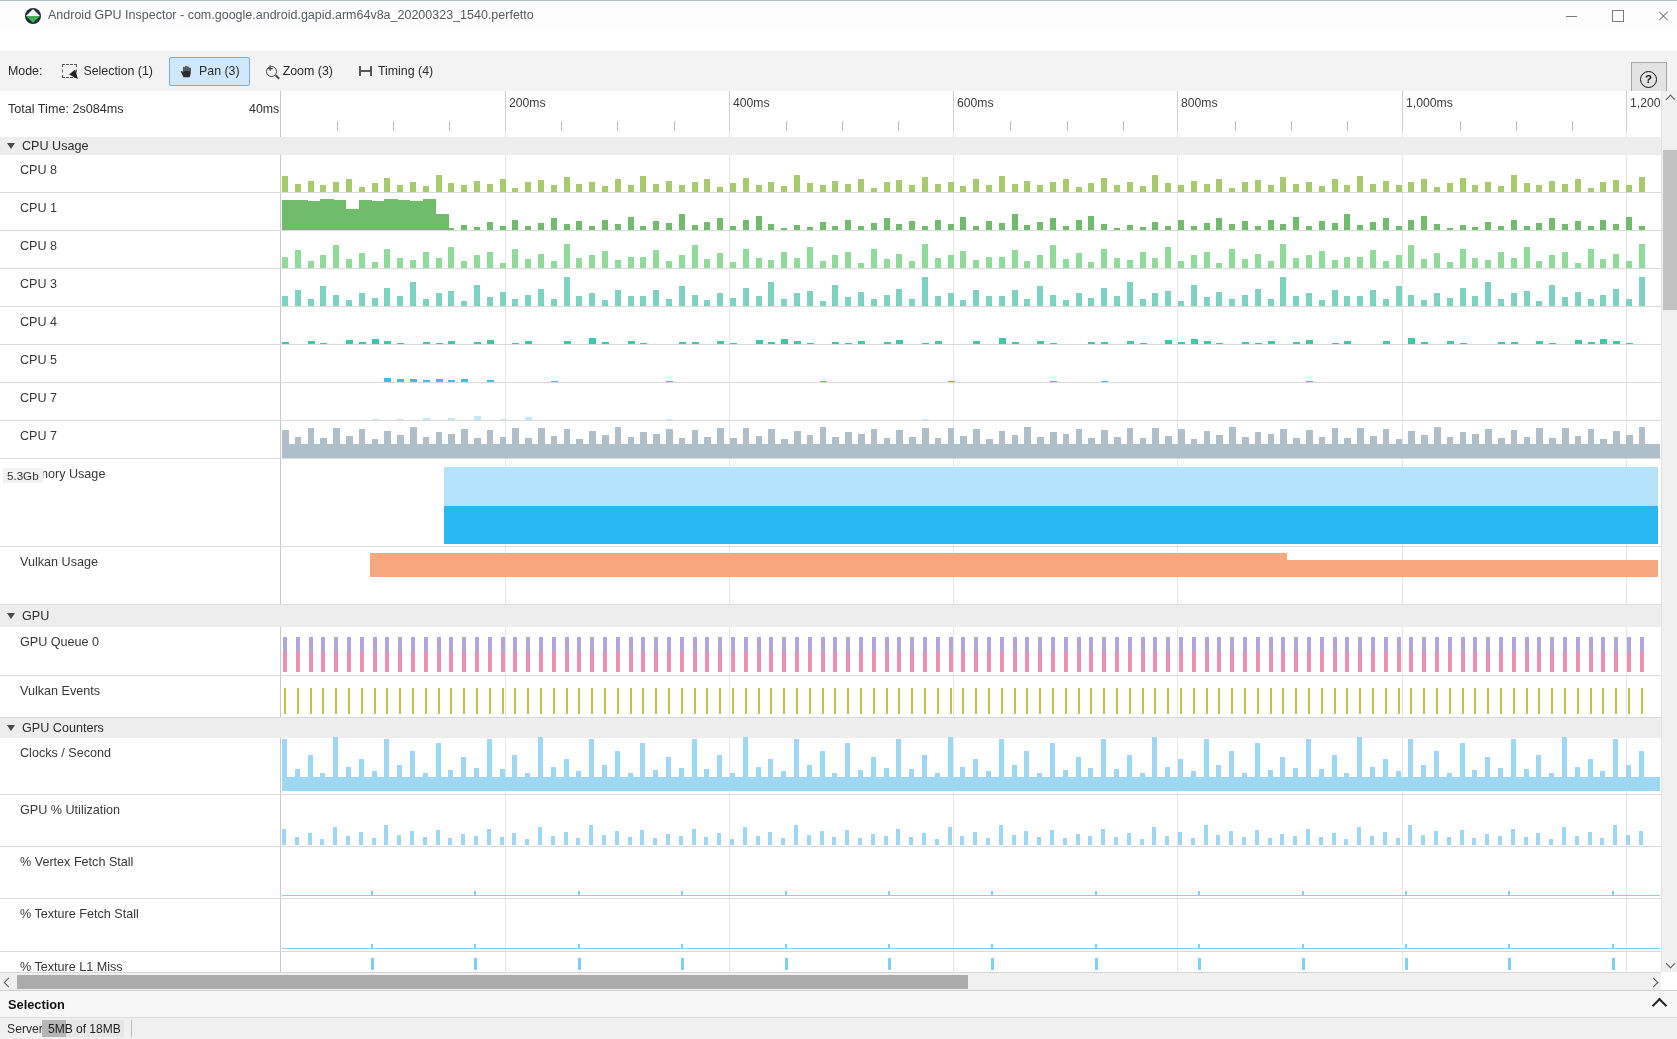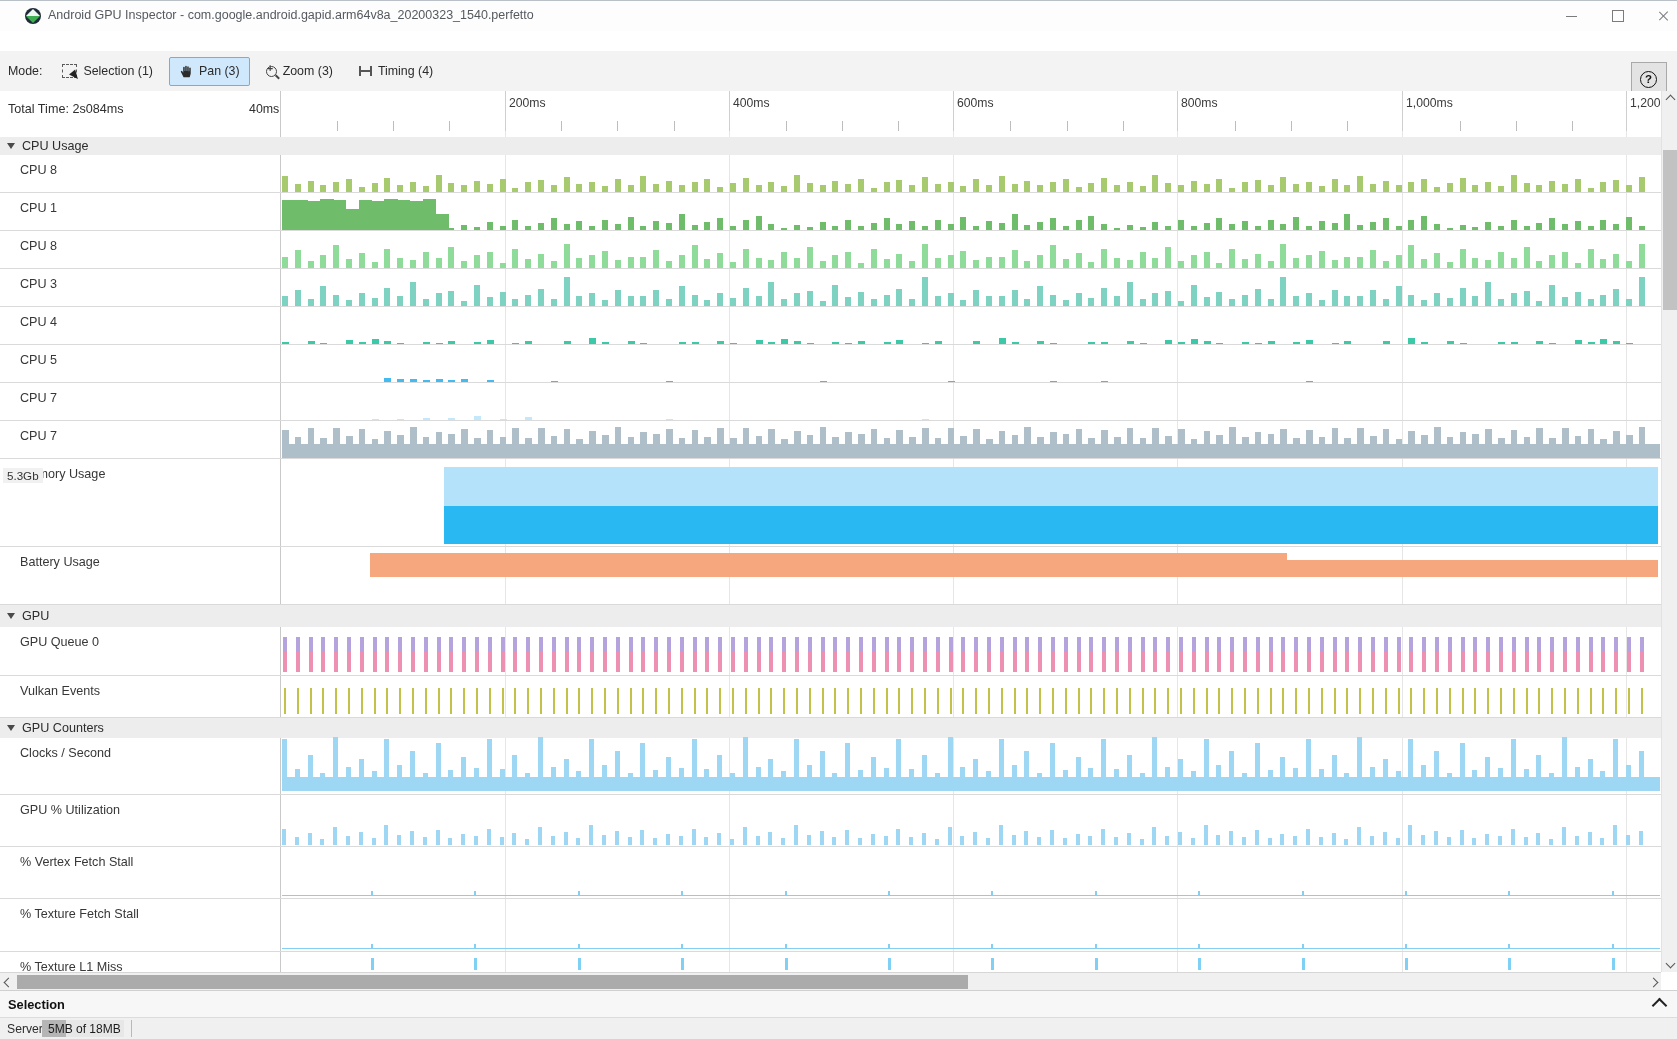--- a/index.html
+++ b/index.html
@@ -852,21 +852,21 @@
       </div>
       <div class="trackrow" style="top: 328px; height: 87px;">
         <div class="rowlabel">Memory Usage</div>
         <div class="chartarea">
           <div class="abs" style="left: 164px; top: 8px; right: 3px; height: 39px; background: rgb(179, 226, 250);"></div>
           <div class="abs" style="left: 164px; top: 47px; right: 3px; height: 38px; background: rgb(41, 184, 241);"></div>
         </div>
         <div class="memchip">5.3Gb</div>
       </div>
       <div class="trackrow" style="top: 416px; height: 57px;">
-        <div class="rowlabel">Battery Usage</div>
+        <div class="rowlabel">Vulkan Usage</div>
         <div class="chartarea">
           <div class="abs" style="left: 90px; top: 6px; width: 917px; height: 24px; background: rgb(247, 167, 125);"></div>
           <div class="abs" style="left: 1007px; top: 13px; width: 371px; height: 17px; background: rgb(247, 167, 125);"></div>
         </div>
       </div>
       <div class="sectionheader" style="top: 474px; height: 22px;">
         <div class="secarrow"></div>
         <div class="seclabel">GPU</div>
       </div>
       <div class="trackrow" style="top: 496px; height: 48px;">

